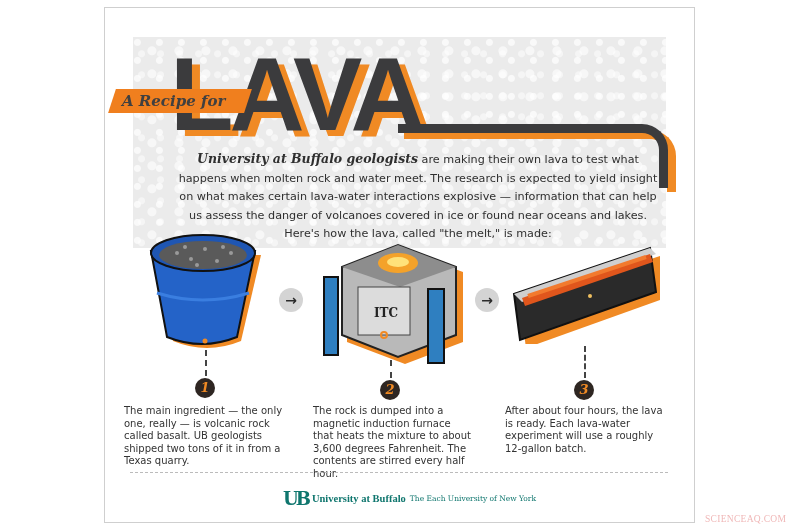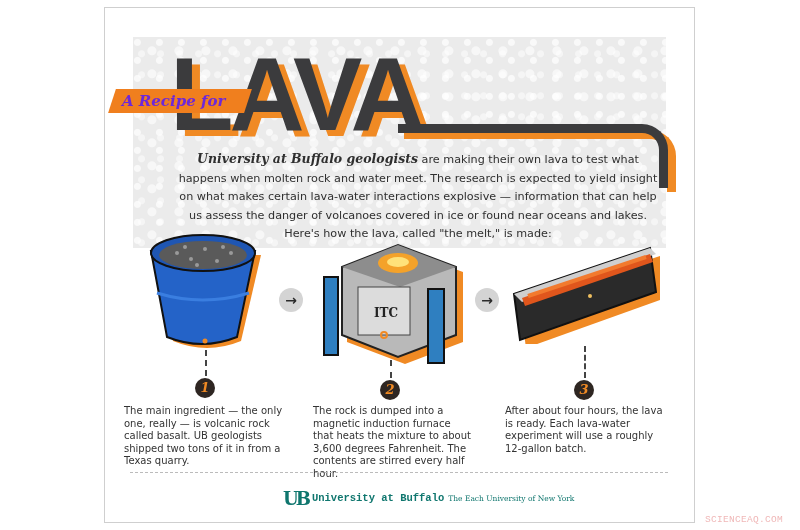--- a/index.html
+++ b/index.html
@@ -11,37 +11,37 @@
       radial-gradient(circle at 20% 30%, rgba(255,255,255,.7) 0 3px, transparent 4px),
       radial-gradient(circle at 70% 60%, rgba(255,255,255,.6) 0 4px, transparent 5px),
       radial-gradient(circle at 45% 80%, rgba(255,255,255,.5) 0 3px, transparent 4px);
     background-size:22px 18px, 27px 23px, 19px 21px; }
   .lava-letter { position:absolute; font-family:"Liberation Sans", sans-serif; font-weight:bold; font-size:104px; line-height:92px; letter-spacing:-4px; }
   .lava-shadow { color:#f08a24; left:178px; top:54px; }
   .lava-main { color:#3b3b3d; left:170px; top:48px; }
   .swoosh-shadow { position:absolute; left:404px; top:130px; width:272px; height:62px; border-top:9px solid #f08a24; border-right:9px solid #f08a24; border-top-right-radius:26px; box-sizing:border-box; }
   .swoosh { position:absolute; left:398px; top:124px; width:270px; height:64px; border-top:9px solid #3b3b3d; border-right:9px solid #3b3b3d; border-top-right-radius:26px; box-sizing:border-box; }
   .banner { position:absolute; left:112px; top:89px; width:136px; height:24px; background:#f07f1e; transform:skewX(-18deg); }
-  .banner-text { position:absolute; left:122px; top:89px; height:24px; line-height:24px; color:#6d28d9; font-family:"DejaVu Serif", serif; font-style:italic; font-weight:bold; font-size:15px; }
+  .banner-text { position:absolute; left:122px; top:89px; height:24px; line-height:24px; color:#404040; font-family:"DejaVu Serif", serif; font-style:italic; font-weight:bold; font-size:15px; }
   .intro { position:absolute; left:173px; top:150px; width:490px; font-family:"DejaVu Sans", sans-serif; font-size:11.2px; line-height:18.5px; color:#2f2f2f;text-align:center; }
   .intro b { font-family:"DejaVu Serif", serif; font-style:italic; font-weight:bold; font-size:12.5px; }
   .step-img { position:absolute; }
   .bucket { left:147px; top:233px; width:118px; height:120px; }
   .furnace { left:318px; top:237px; width:152px; height:130px; }
   .trough { left:510px; top:244px; width:150px; height:100px; }
   .arrow { position:absolute; width:24px; height:24px; border-radius:50%; background:#d4d4d4; color:#2b2b2b; text-align:center; line-height:24px; font-size:14px; font-weight:bold; }
   .dash { position:absolute; width:0; border-left:2px dashed #444; }
   .badge { position:absolute; width:20px; height:20px; border-radius:50%; background:#2e2622; color:#f08a24; text-align:center; line-height:20px; font-family:"DejaVu Serif", serif; font-style:italic; font-weight:bold; font-size:13px; }
   .caption { position:absolute; width:170px; text-align:left; font-size:10px; line-height:12.5px; color:#333; }
   .divider { position:absolute; left:130px; top:472px; width:538px; border-top:1px dashed #bbb; }
   .footer { position:absolute; left:283px; top:488px; height:20px; display:flex; align-items:center; gap:4px; color:#0f766e; }
   .ub-logo { font-family:"DejaVu Serif", serif; font-weight:bold; font-size:18px; letter-spacing:-3px; }
-  .ub-name { font-family:Liberation Mono, monospace; font-weight:bold; font-size:10.5px; }
+  .ub-name { font-family:Liberation Serif, serif; font-weight:bold; font-size:10.5px; }
   .ub-sub { font-family:"DejaVu Serif", serif; font-size:7.5px; }
-  .watermark { position:absolute; left:705px; top:514px; font-family:Liberation Mono, monospace; font-size:9.5px; color:#f0b8b8; letter-spacing:.3px; }
+  .watermark { position:absolute; left:705px; top:514px; font-family:Liberation Serif, serif; font-size:9.5px; color:#f0b8b8; letter-spacing:.3px; }
 </style>
 </head>
 <body>
 
 <div class="card"></div>
 <div class="texture"></div>
 
 <div class="lava-letter lava-shadow">LAVA</div>
 <div class="lava-letter lava-main">LAVA</div>
 <div class="swoosh-shadow"></div>

